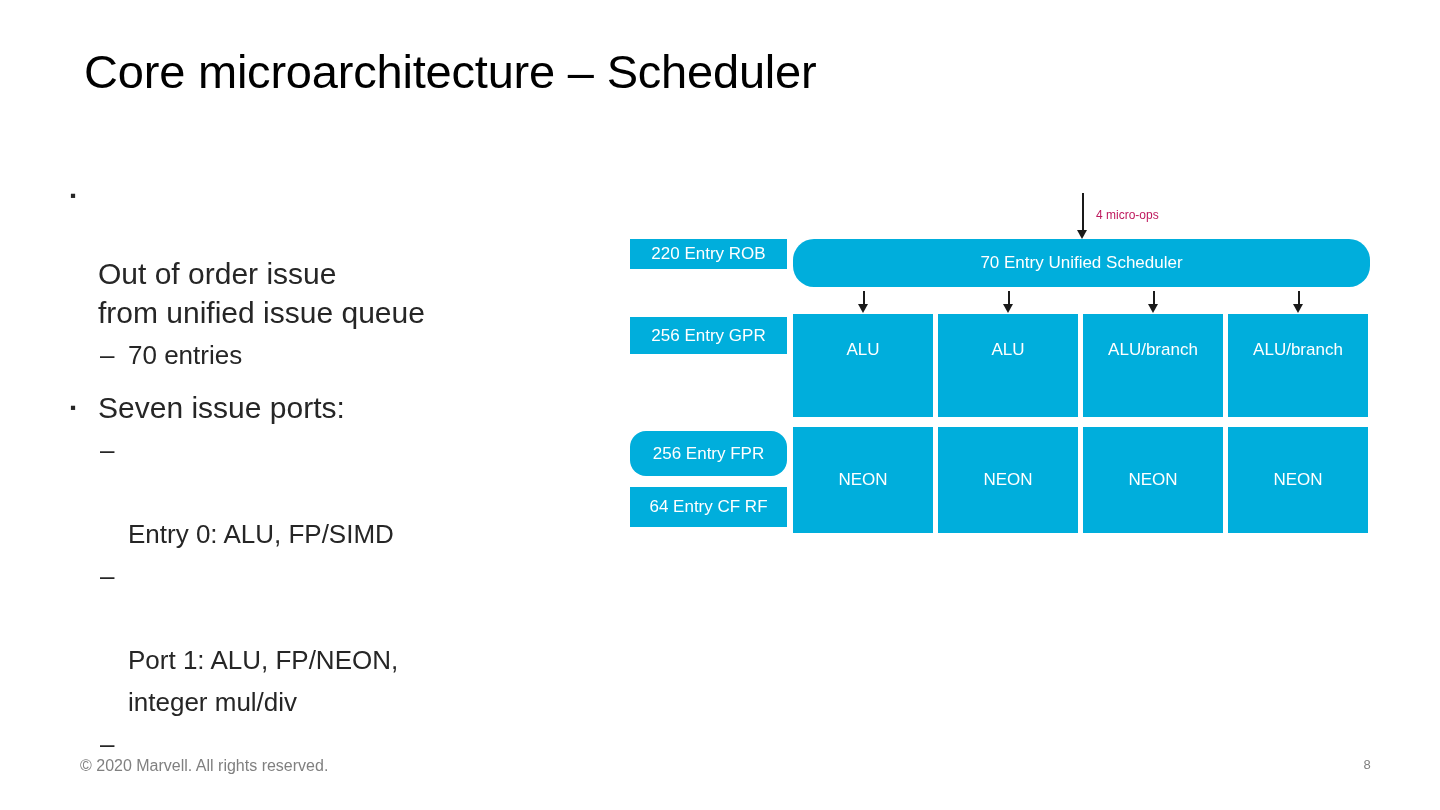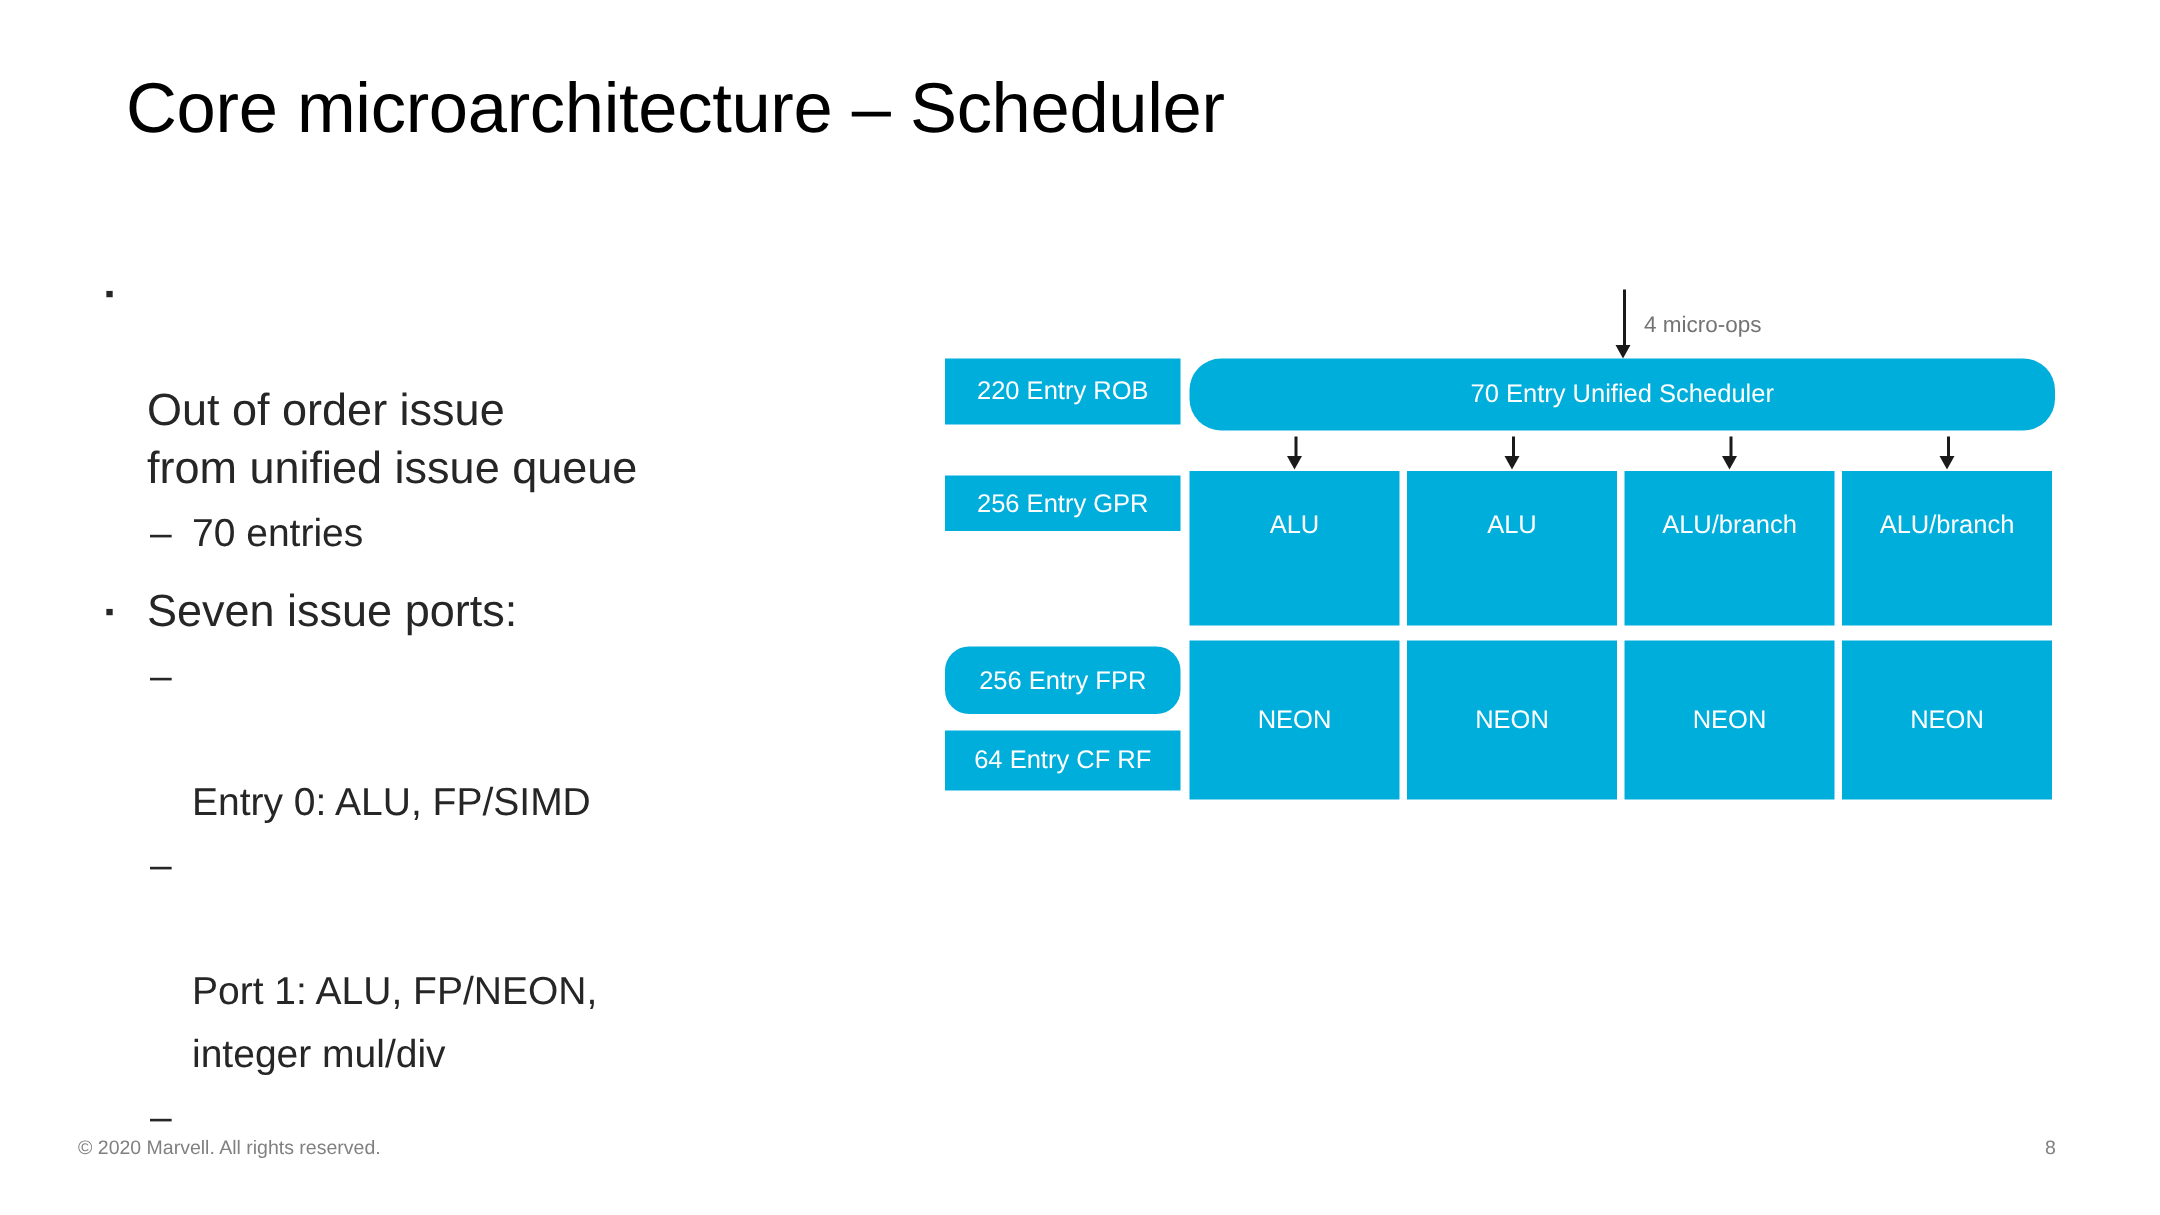--- a/index.html
+++ b/index.html
@@ -110,31 +110,31 @@
     width: 0;
     height: 0;
     border-left: 5.5px solid transparent;
     border-right: 5.5px solid transparent;
     border-top: 9px solid #1a1a1a;
   }
   #microops-label {
     position: absolute;
     left: 466px;
     top: 18px;
-    font-size: 15px;
-    color: #737373;
+    font-size: 12px;
+    color: #be185d;
     white-space: nowrap;
   }
 
   
   #footer-copy {
     position: absolute;
-    left: 52px;
+    left: 80px;
     top: 757px;
-    font-size: 13px;
+    font-size: 16px;
     color: #808080;
   }
   #footer-page {
     position: absolute;
     left: 1352px;
     top: 757px;
     width: 30px;
     text-align: center;
     font-size: 13px;
     color: #808080;
@@ -182,21 +182,21 @@
   </div>
 
   <div id="diagram">
 
     <div class="arrow" style="left:447px; top:3px; height:46px;">
       <div class="shaft" style="height:37px;"></div>
       <div class="head" style="top:37px;"></div>
     </div>
     <div id="microops-label">4 micro-ops</div>
 
-    <div class="blk" style="left:0px; top:49px; width:157px; height:44px;">220 Entry ROB</div>
+    <div class="blk" style="left:0px; top:49px; width:157px; height:30px;">220 Entry ROB</div>
     <div class="blk" style="left:163px; top:49px; width:577px; height:48px;border-radius:21px;">70 Entry Unified Scheduler</div>
 
     <div class="arrow" style="left:228px; top:101px; height:22px;">
       <div class="shaft" style="height:13px;"></div>
       <div class="head" style="top:13px;"></div>
     </div>
     <div class="arrow" style="left:373px; top:101px; height:22px;">
       <div class="shaft" style="height:13px;"></div>
       <div class="head" style="top:13px;"></div>
     </div>

